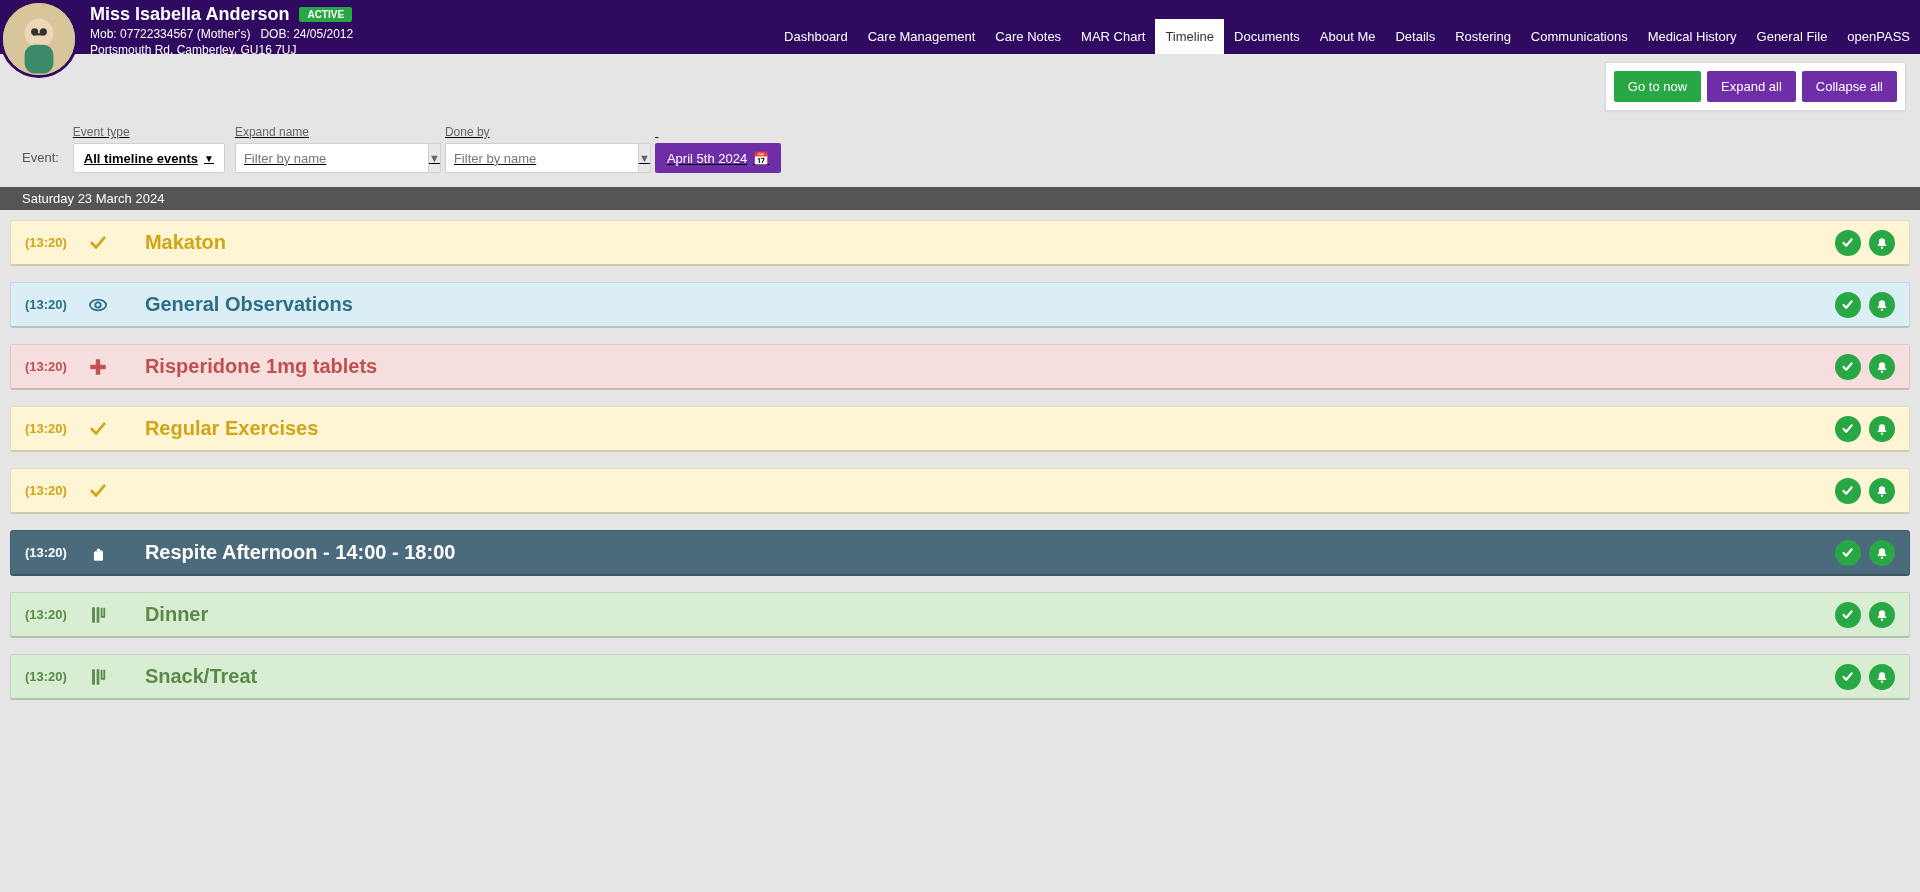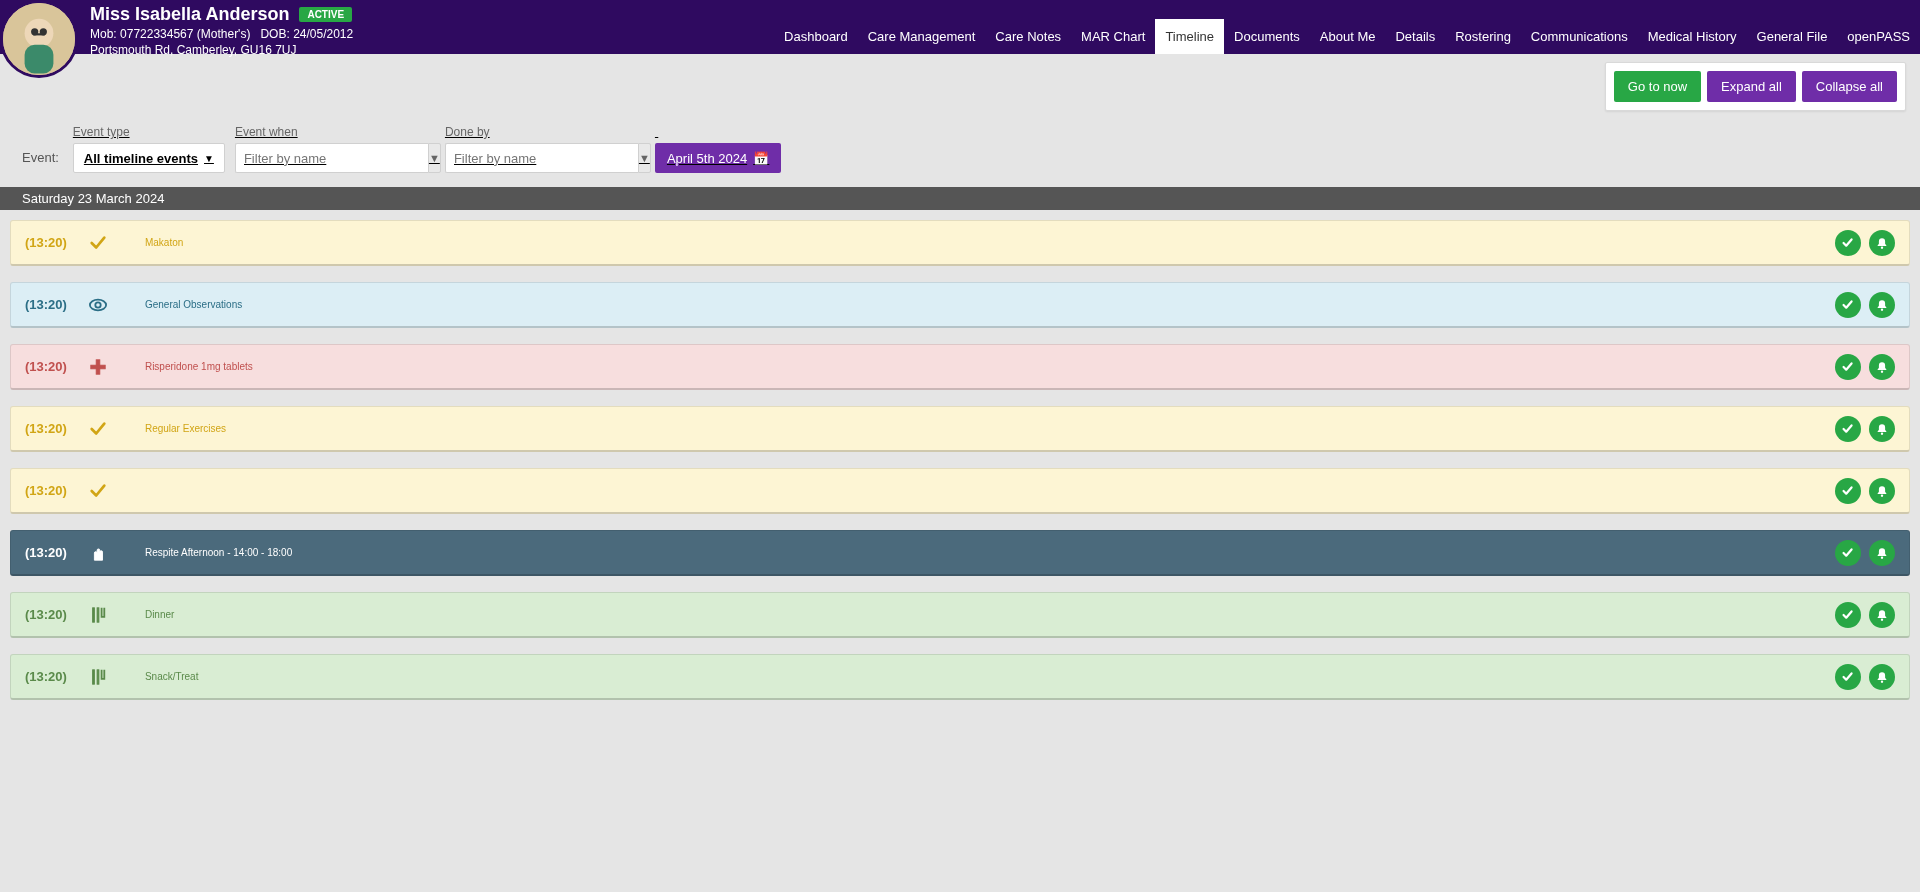--- a/index.html
+++ b/index.html
@@ -34,21 +34,21 @@
   .combo .combo-btn { width:32px; height:30px; border:1px solid #d0d0d0; border-radius:0 2px 2px 0; background:#e9e9e9; display:flex; align-items:center; justify-content:center; cursor:pointer; font-size:11px; color:#666; }
   .date-btn { background:#6f2da8; color:#fff; height:30px; padding:0 12px; font-size:13px; border:none; border-radius:2px; cursor:pointer; display:flex; align-items:center; gap:6px; }
   .date-btn .cal { font-size:13px; }
   
   .date-sep { background:#555; color:#fff; font-size:13px; padding:4px 10px 4px 22px; }
   
   .timeline { padding:10px 10px 0 10px; display:flex; flex-direction:column; gap:16px; }
   .row { position:relative; border:1px solid rgba(0,0,0,.1); border-bottom:2px solid rgba(0,0,0,.18); border-radius:3px; height:46px; display:flex; align-items:center; padding:0 14px; cursor:pointer; }
   .row .time { font-size:13px; font-weight:700; margin-right:22px; }
   .row .icon { width:18px; height:18px; display:flex; align-items:center; justify-content:center; margin-right:10px; }
-  .row .title { font-size:10px; font-weight:400;padding-left:28px; }
+  .row .title { font-size:20px; font-weight:700;padding-left:28px; }
   .row .badges { margin-left:auto; display:flex; gap:8px; }
   .badge-circ { width:26px; height:26px; border-radius:50%; background:#28a745; color:#fff; display:flex; align-items:center; justify-content:center; font-size:14px; }
   
   .theme-yellow { background:#fdf5d4; }
   .theme-yellow .time, .theme-yellow .title { color:#d1a515; }
   .theme-blue { background:#dceef5; }
   .theme-blue .time, .theme-blue .title { color:#2b6e86; }
   .theme-pink { background:#f7dede; }
   .theme-pink .time, .theme-pink .title { color:#c0504e; }
   .theme-dark { background:#4b6a7c; }
@@ -120,21 +120,21 @@
 
   <div class="filter-group">
     <label>Event type</label>
     <div class="event-type-btn">
       <span>All timeline events</span>
       <span class="caret">▼</span>
     </div>
   </div>
 
   <div class="filter-group">
-    <label>Event when</label>
+    <label>Expand name</label>
     <div class="combo">
       <input placeholder="Filter by name" style="">
       <div class="combo-btn">▼</div>
     </div>
   </div>
 
   <div class="filter-group">
     <label>Done by</label>
     <div class="combo">
       <input placeholder="Filter by name" style="">

